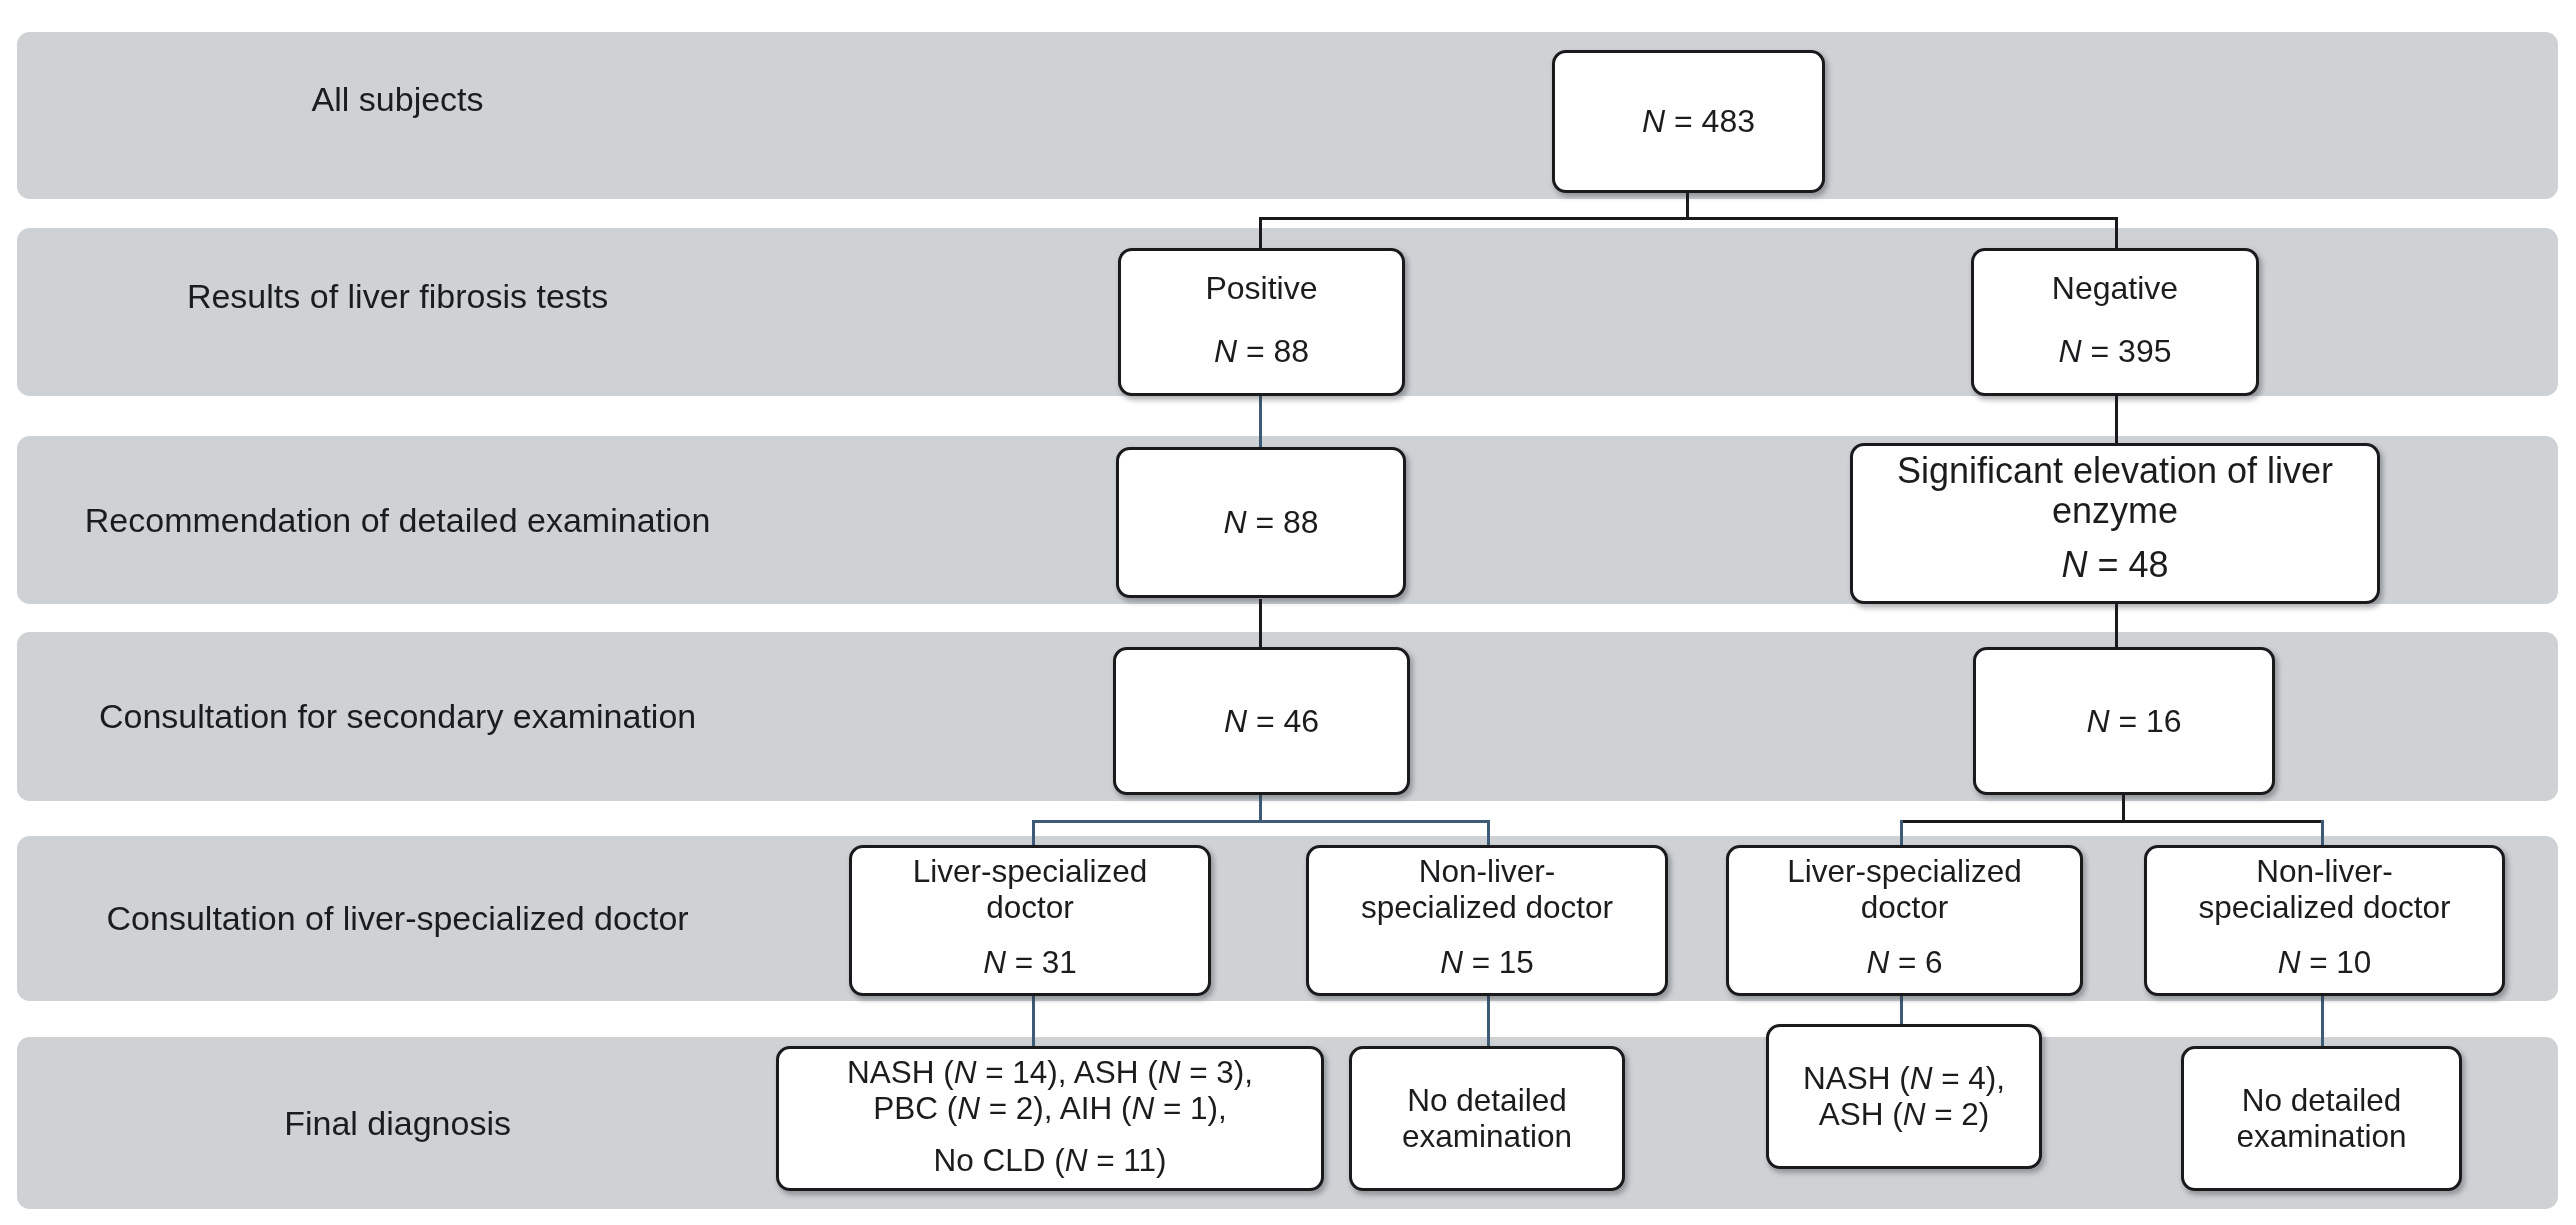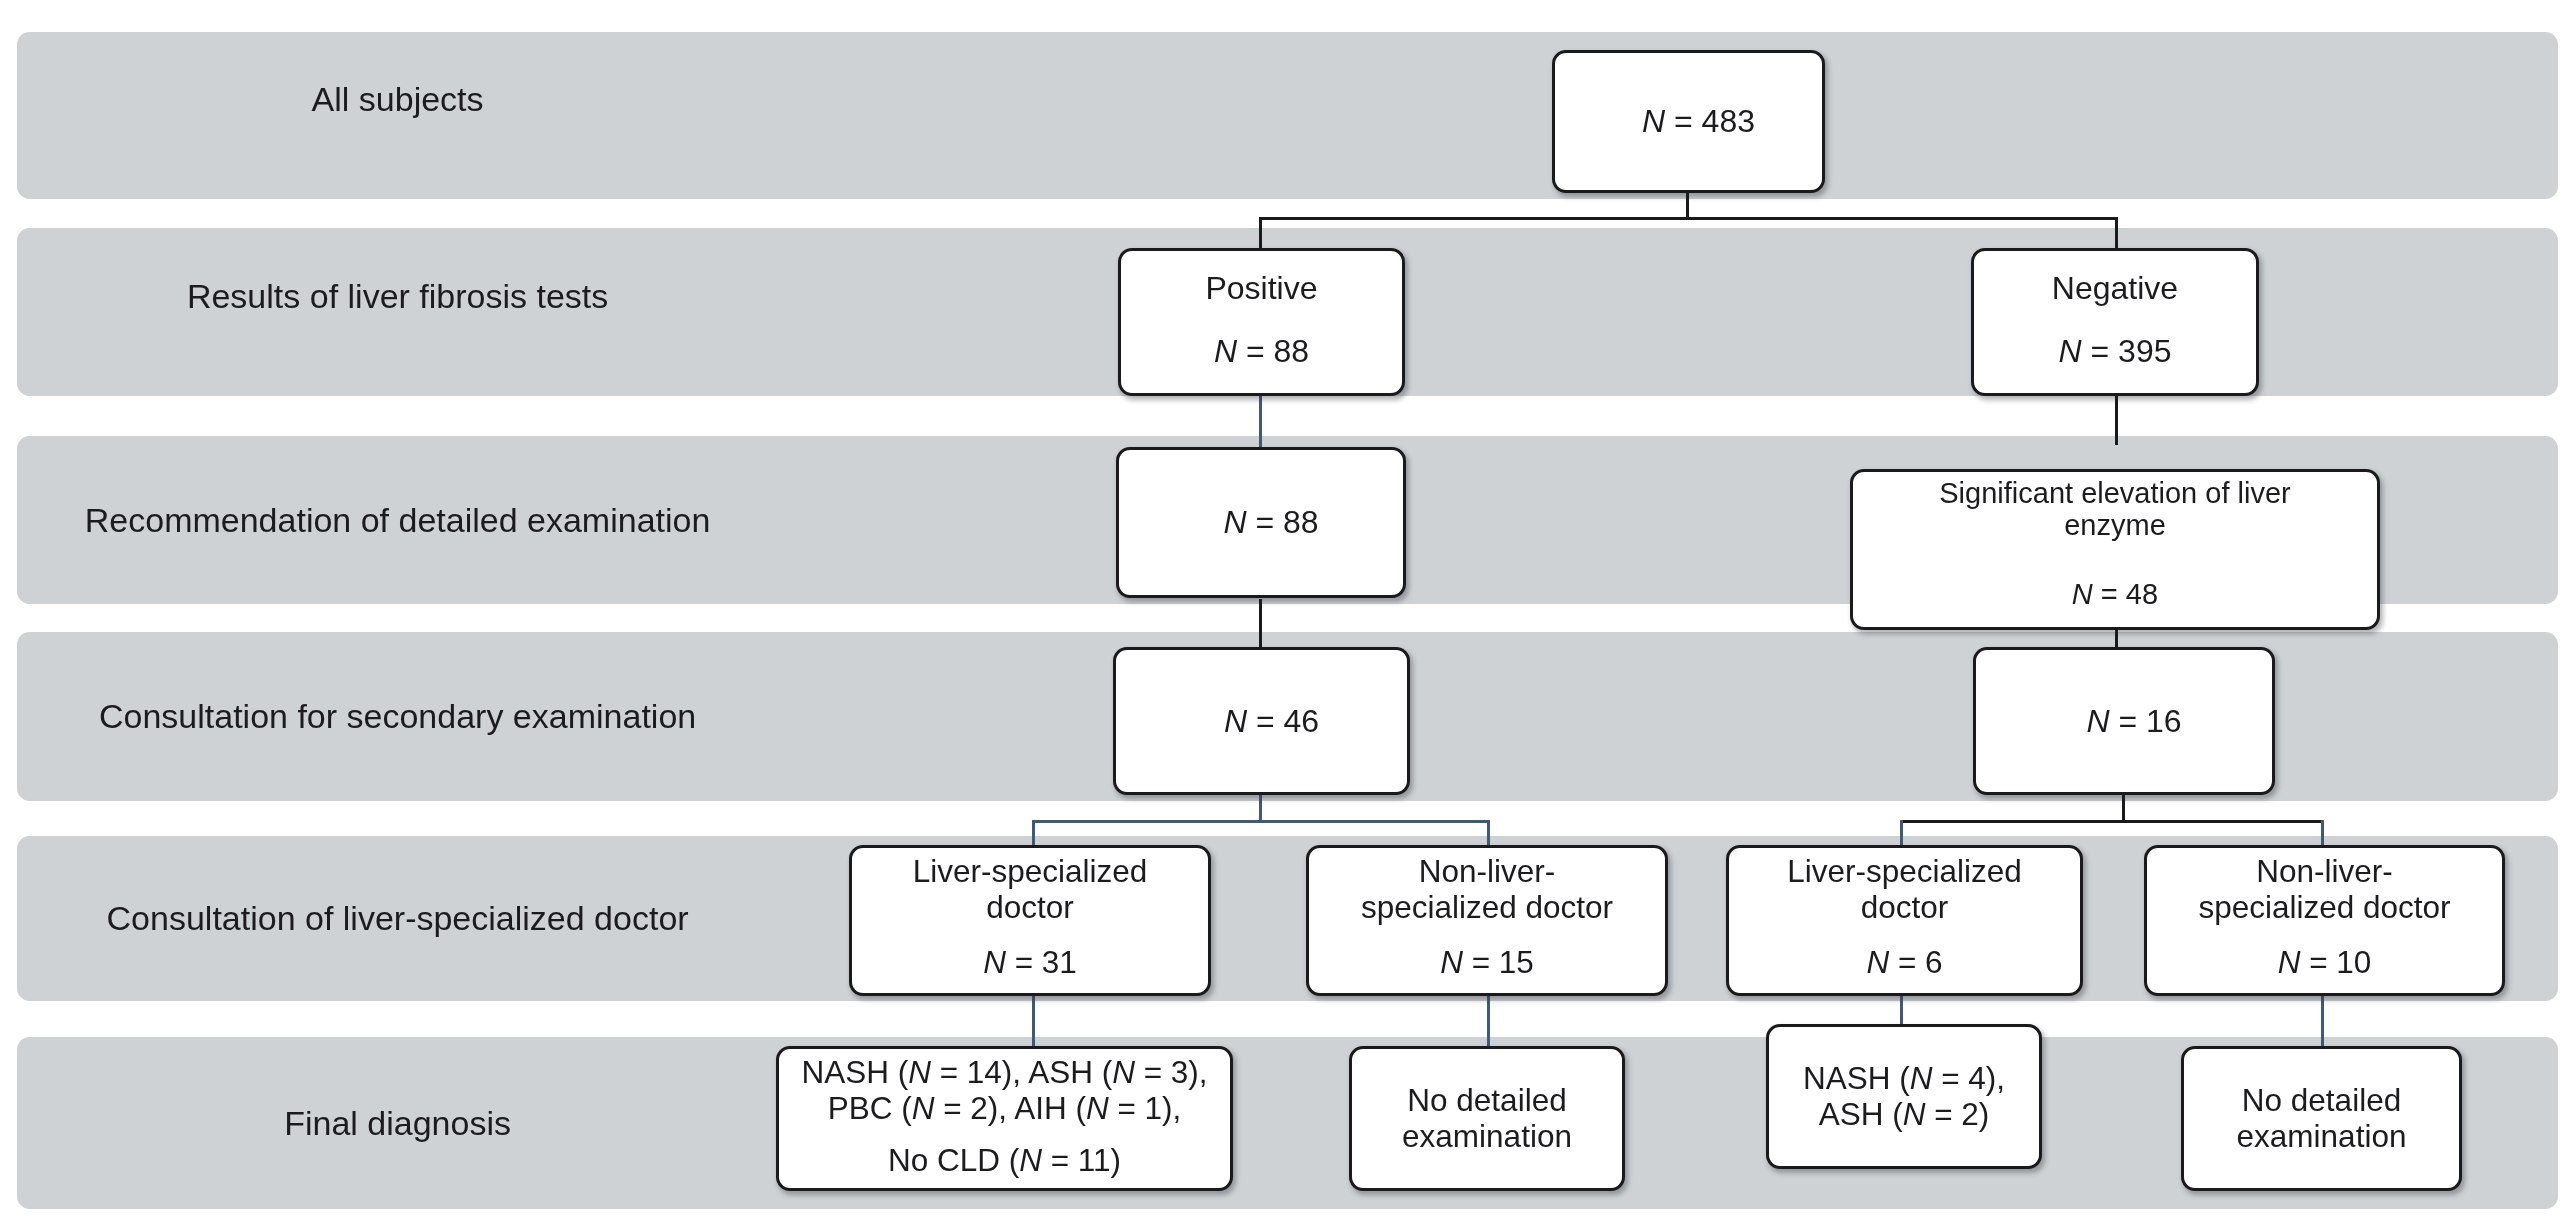--- a/index.html
+++ b/index.html
@@ -10,21 +10,21 @@
 
   .rowlabel{position:absolute;left:23.6px;width:748px;display:flex;align-items:center;justify-content:center;
             text-align:center;font-size:34px;color:#1c1c1f;}
 
   .box{position:absolute;box-sizing:border-box;background:#ffffff;border:3.2px solid #1a1a1d;border-radius:14px;
        box-shadow:2.4px 3.2px 5.5px rgba(40,40,45,.35);
        display:flex;flex-direction:column;align-items:center;justify-content:space-between;
        text-align:center;font-size:32px;line-height:1.15;}
   .box.center{justify-content:center;padding-left:20px;}
   .box.split{padding:19px 6.3px 23.6px;}
-  .box.sig{padding:4.7px 6.3px 15.8px;font-size:29px;line-height:1.13;margin-top:26px;}
+  .box.sig{padding:4.7px 6.3px 15.8px;font-size:36px;line-height:1.13;}
   .box.doc{padding:6.3px 4.7px 12.6px;font-size:31.5px;line-height:1.12;}
   .box.dx{font-size:31.5px;line-height:1.12;}
   .box.dxlist{justify-content:flex-start;padding:6.3px 4.7px 4.7px;}
   .box.dxcenter{justify-content:center;padding:4.7px;}
   .ln{display:block;}
   .gap{margin-top:17.3px;}
 
   .vline,.hline{position:absolute;}
   .dark{background:#1a1a1d;}
   .blue{background:#3d5b76;}
@@ -133,21 +133,21 @@
   </div>
 
   <div class="box doc" style="left:2144px;top:845px;width:361px;height:151px;">
     <span>
       <span class="ln">Non-liver-</span>
       <span class="ln">specialized doctor</span>
     </span>
     <span class="ln"><i>N</i> = 10</span>
   </div>
 
-  <div class="box dx dxlist" style="left:776px;top:1046px;width:457px;height:145px;">
+  <div class="box dx dxlist" style="left:776px;top:1046px;width:548px;height:145px;">
     <span class="ln">NASH (<i>N</i> = 14), ASH (<i>N</i> = 3),</span>
     <span class="ln">PBC (<i>N</i> = 2), AIH (<i>N</i> = 1),</span>
     <span class="ln gap">No CLD (<i>N</i> = 11)</span>
   </div>
 
   <div class="box dx dxcenter" style="left:1349px;top:1046px;width:276px;height:145px;">
     <span class="ln">No detailed</span>
     <span class="ln">examination</span>
   </div>
 

